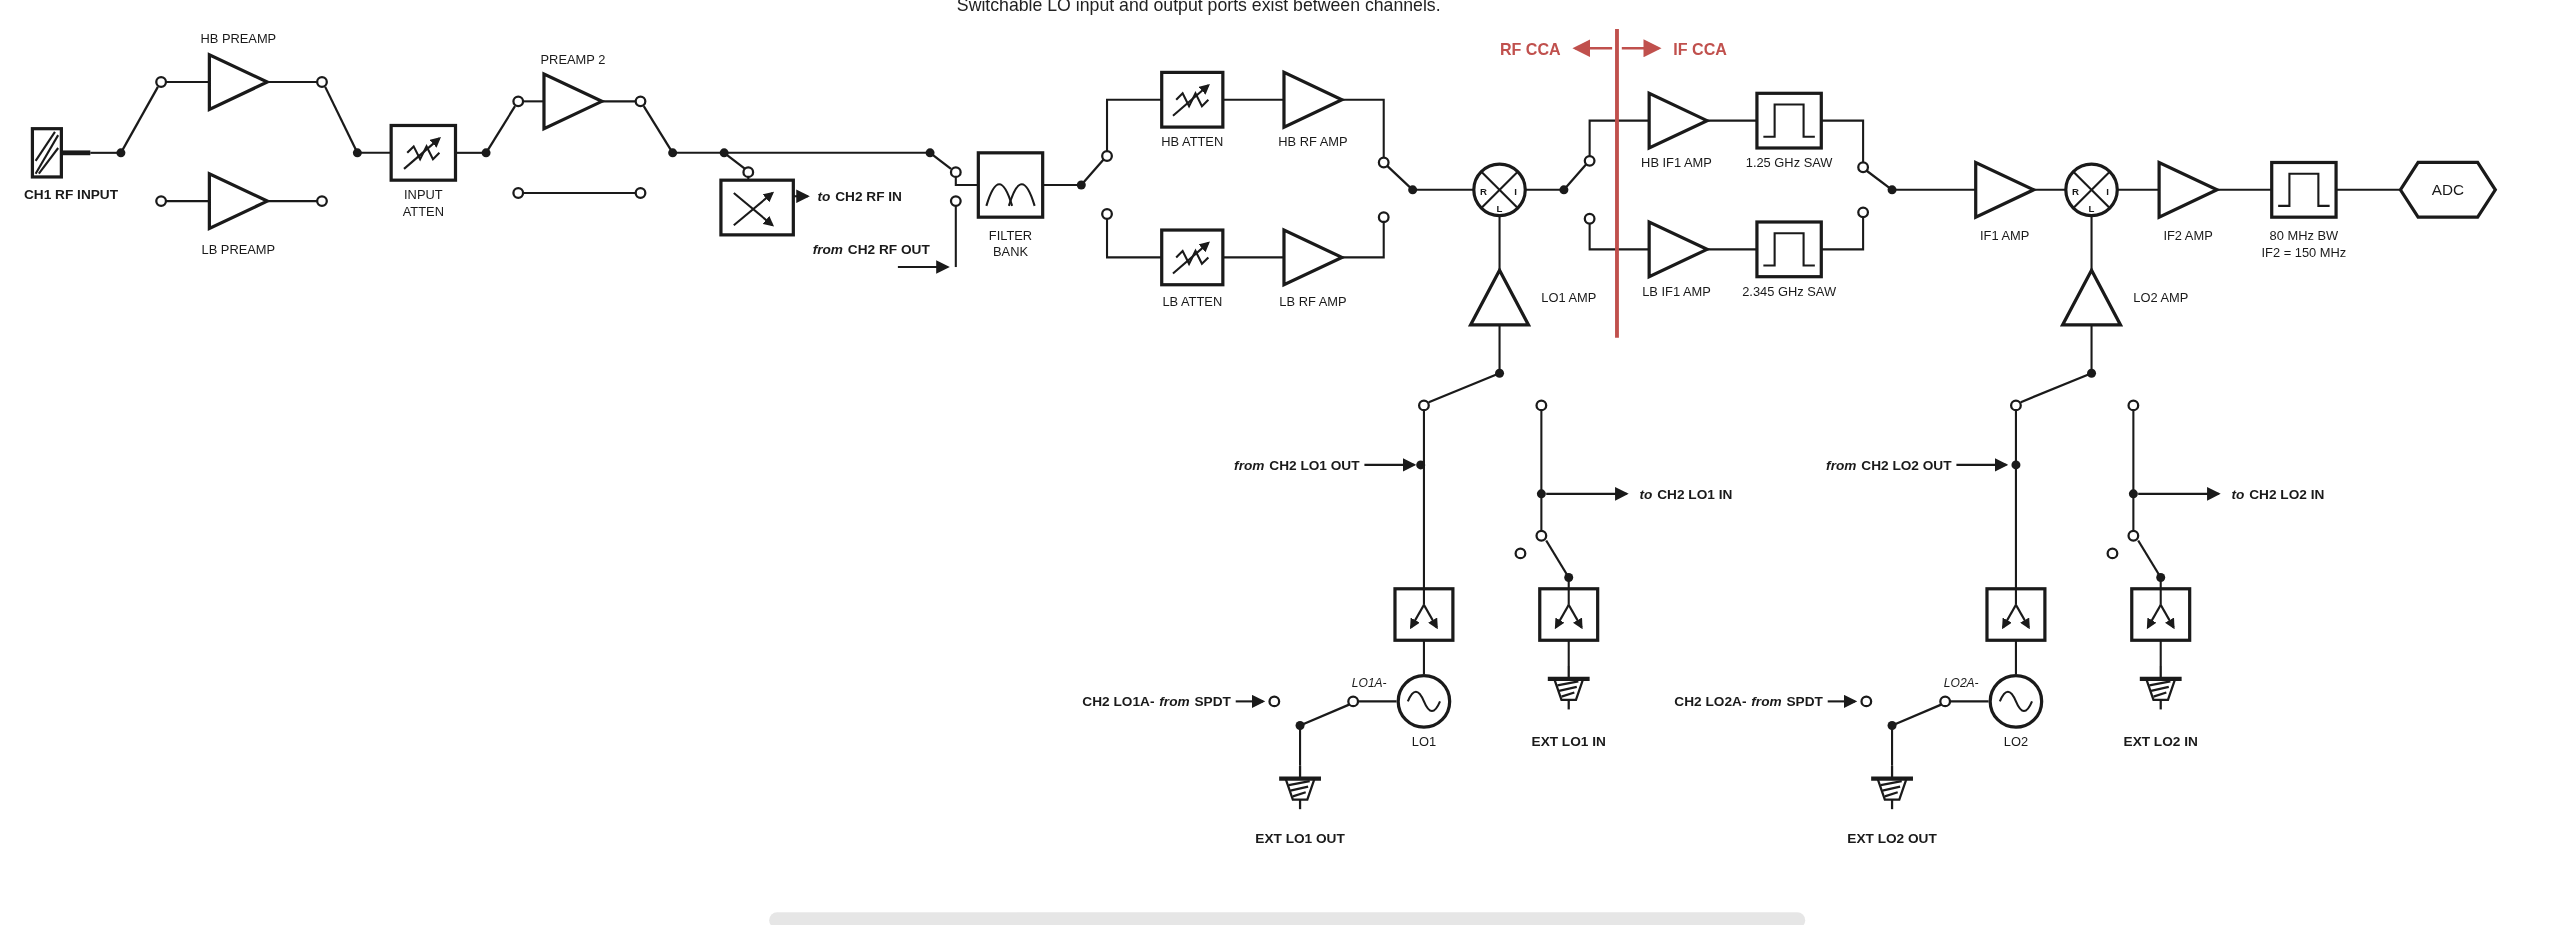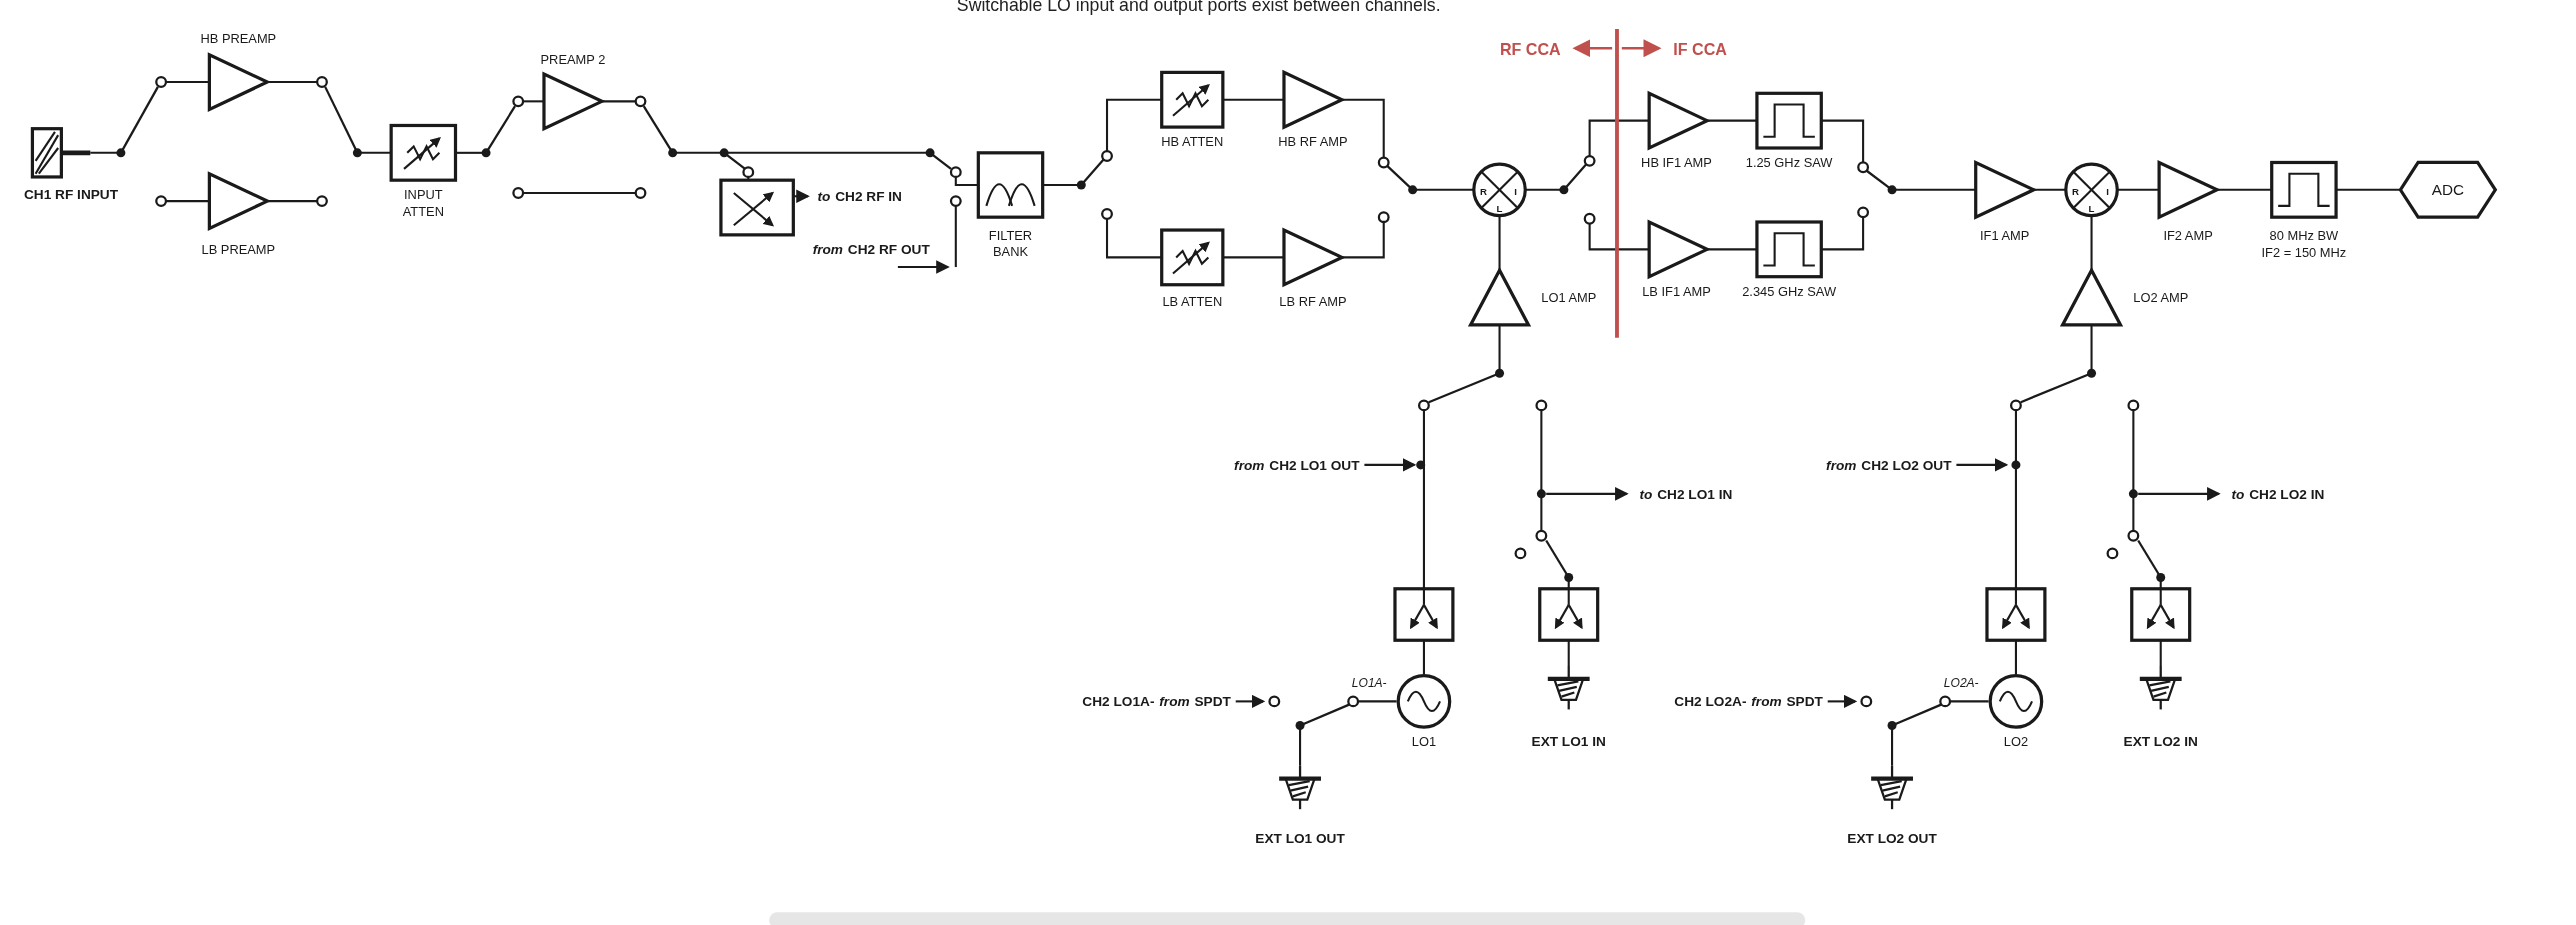--- a/index.html
+++ b/index.html
@@ -1,16 +1,16 @@
 <!DOCTYPE html>
 <html style="font-size:13px"><head>
 <meta charset="utf-8">
 <style>
   html,body{margin:0;padding:0;background:#ffffff;}
-  .stage{width:2576px;height:925px;background:#fff;overflow:hidden;border-radius:15px;}
+  .stage{width:2576px;height:925px;background:#fff;overflow:hidden;}
   svg{display:block;}
   svg text{font-family:"Liberation Sans",sans-serif;fill:#1a1a1a;}
   .lbl{font-size:8px;}
   .port{font-size:8.5px;font-weight:bold;}
   .i{font-style:italic;}
   .sig{font-size:7.5px;font-style:italic;}
   .red{font-size:10px;font-weight:bold;fill:#c0504d;}
   .note{font-size:11px;fill:#222222;}
   .mx{font-size:6px;font-weight:bold;}
   .adctxt{font-size:9.5px;}

